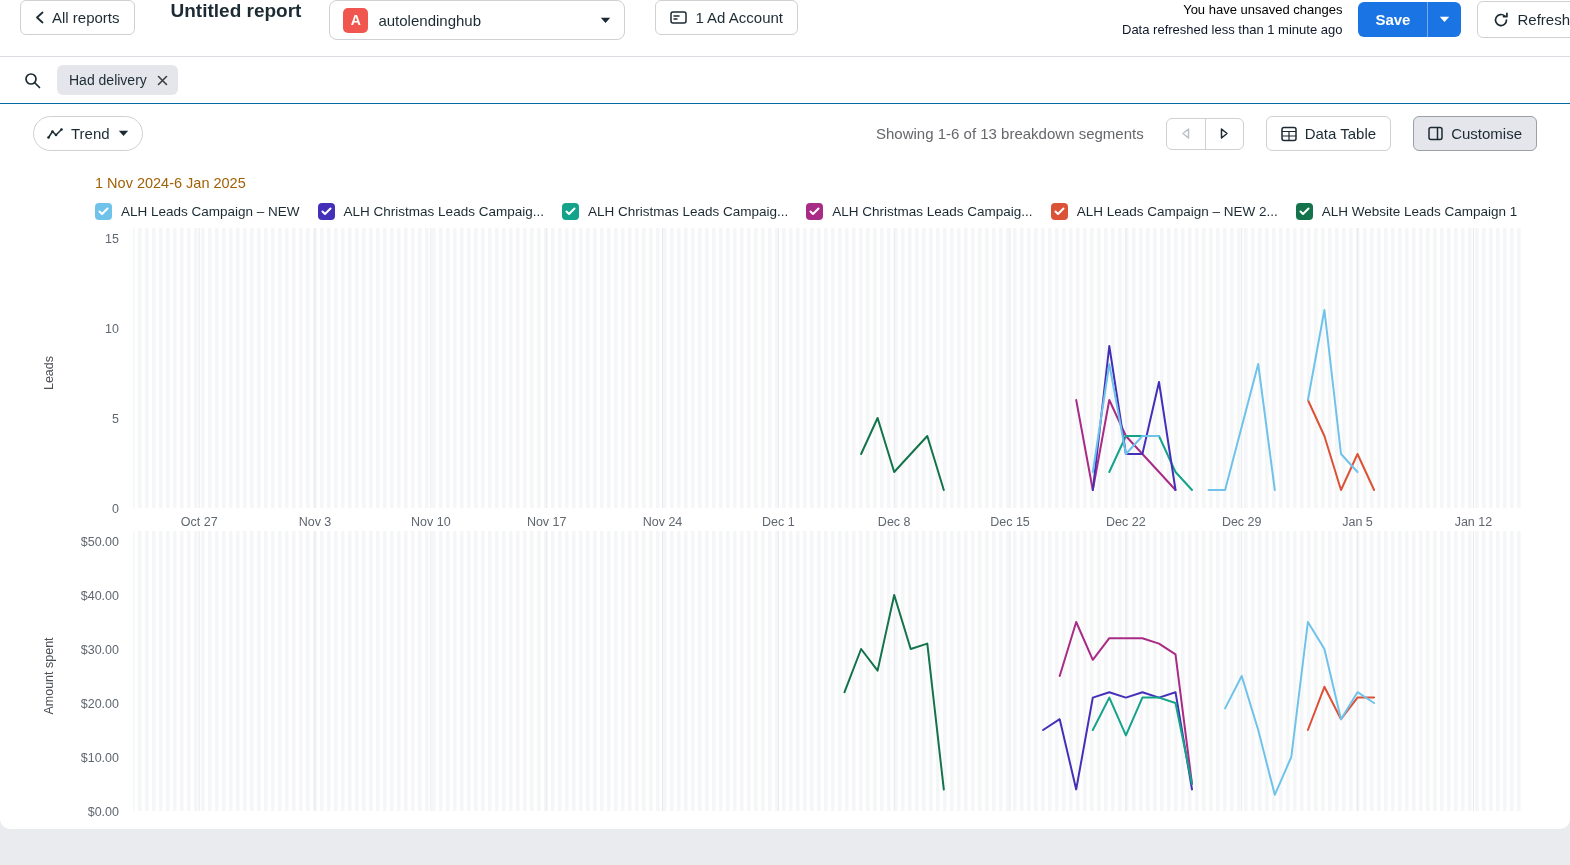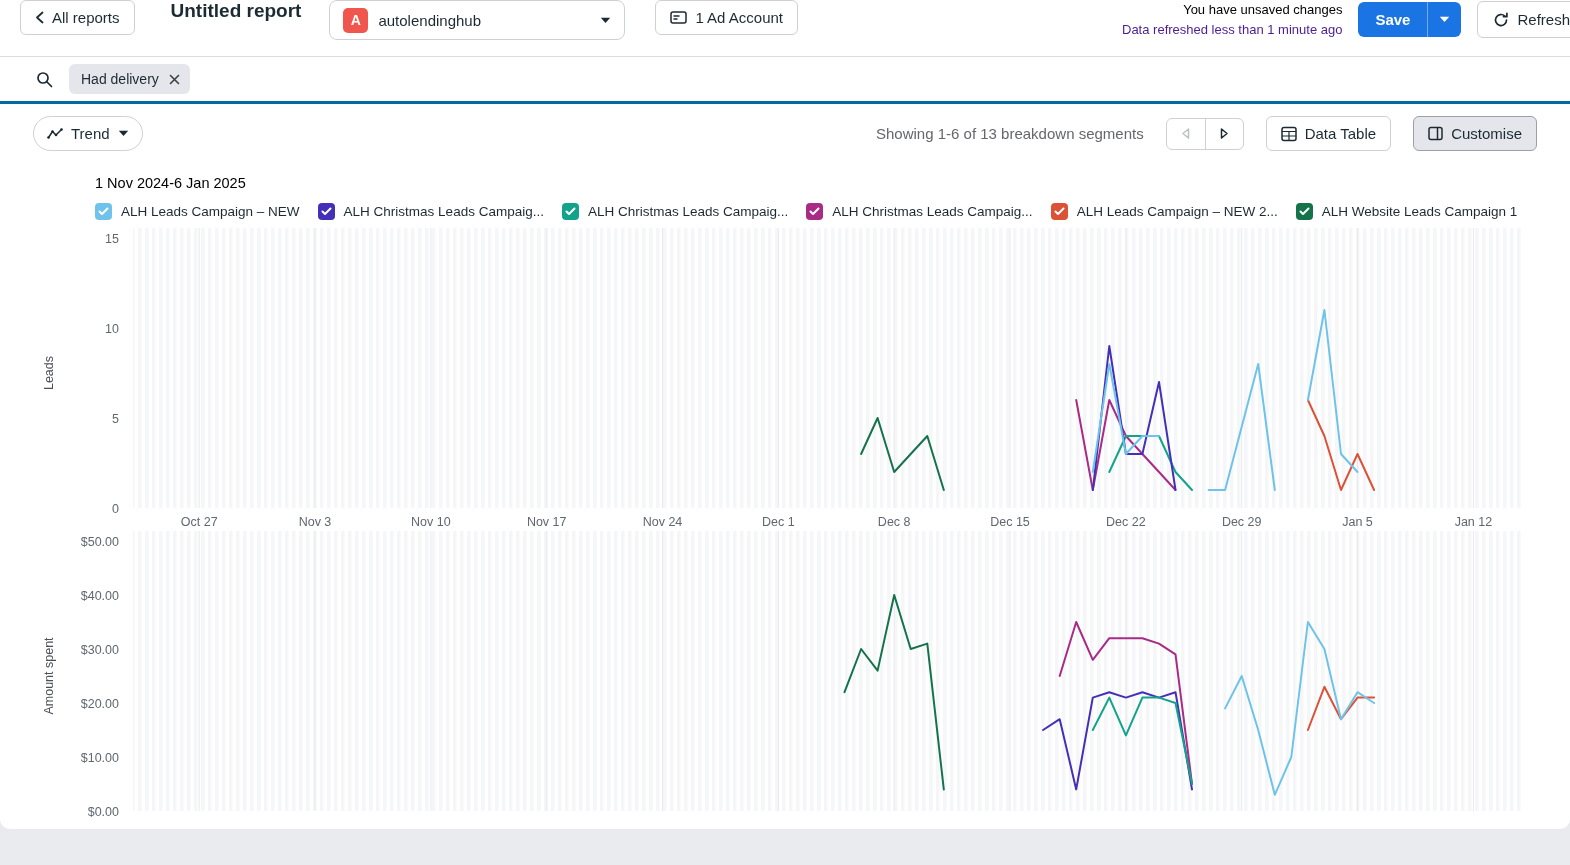--- a/index.html
+++ b/index.html
@@ -16,49 +16,49 @@
   .topbar { height:57px; background:#fff; display:flex; align-items:flex-start; padding-left:20px; border-bottom:1px solid #dadde1; }
   .btn { display:inline-flex; align-items:center; gap:8px; border:1px solid #ced0d4; border-radius:6px; background:#fff; padding:8px 14px; font-size:15px; white-space:nowrap; }
   .report-title { font-size:19px; font-weight:700; margin-left:36px; }
   .account-select { margin-left:28px; width:296px; height:40px; border:1px solid #ced0d4; border-radius:8px; display:flex; align-items:center; gap:10px; padding:0 13px; cursor:pointer; background:#fff; }
   .avatar { width:25px; height:25px; border-radius:5px; background:#f0564d; color:#fff; font-weight:700; font-size:14px; display:flex; align-items:center; justify-content:center; flex:none; }
   .account-select .caret { margin-left:auto; }
   .ad-account-btn { margin-left:30px; }
   .top-right { margin-left:auto; display:flex; align-items:center; gap:16px; }
   .status { text-align:right; line-height:1.5; }
   .status .s1 { font-size:13px; color:#000000; }
-  .status .s2 { font-size:13px; color:#4c1d95; }
+  .status .s2 { font-size:13px; color:#0f172a; }
   .save-split { display:flex; }
   .save-main { background:#1b74e4; color:#fff; font-weight:600; padding:9px 17px; border-radius:6px 0 0 6px; }
   .save-caret { background:#1b74e4; width:34px; border-radius:0 6px 6px 0; border-left:1px solid rgba(255,255,255,.4); display:flex; align-items:center; justify-content:center; }
   .refresh-btn { margin-right:-16px; padding:9px 15px; }
 
   
-  .filterbar { height:47px; background:#fff; display:flex; align-items:center; padding-left:36px; border-bottom:3px solid #0369a1; }
+  .filterbar { height:47px; background:#fff; display:flex; align-items:center; padding-left:24px; border-bottom:1px solid #0369a1; }
   .chip { margin-left:16px; background:#e4e6eb; border-radius:6px; height:30px; display:flex; align-items:center; gap:10px; padding:0 10px 0 12px; font-size:14px; cursor:default; }
   .chip-x { cursor:pointer; display:flex; }
   .search-input { border:none; outline:none; margin-left:20px; font-size:15px; flex:1; color:#1c2b33; background:transparent; }
   .search-input::placeholder { color:#65676b; }
   .fb-right { display:flex; align-items:center; }
   .clear { font-size:14px; color:#60646a; cursor:pointer; margin-right:22px; }
   .date-btn { margin-right:36px; padding:7px 12px; }
 
   
   .toolbar { background:#fff; display:flex; align-items:center; padding:12px 33px 10px 33px; }
   .trend-btn { border-radius:18px; padding:8px 13px; }
   .tb-right { margin-left:auto; display:flex; align-items:center; gap:22px; }
   .showing { color:#65676b; font-size:15px; }
   .pager { display:flex; border:1px solid #ced0d4; border-radius:6px; overflow:hidden; height:32px; background:#fff; }
   .page-btn { width:38px; display:flex; align-items:center; justify-content:center; }
   .page-btn + .page-btn { border-left:1px solid #ced0d4; }
   .customise-btn { background:#e4e6eb; border-color:#9aa0a6; }
 
   
   .chart-card { background:#fff; padding:14px 0 6px 33px; border-radius:0 0 10px 10px; }
-  .chart-title { margin-left:62px; color:#000000; font-size:14.5px; }
+  .chart-title { margin-left:62px; color:#a16207; font-size:14.5px; }
   .legend { display:flex; align-items:center; gap:18px; margin:12px 0 6px 62px; }
   .legend-item { display:flex; align-items:center; gap:9px; font-size:13.5px; cursor:pointer; white-space:nowrap; }
   .legend-check { width:17px; height:17px; border-radius:4px; display:flex; align-items:center; justify-content:center; flex:none; }
   svg.chart { display:block; }
   svg text { font-family:"Liberation Sans","DejaVu Sans",sans-serif; }
 </style>
 </head>
 <body>
 
 <header class="topbar">

